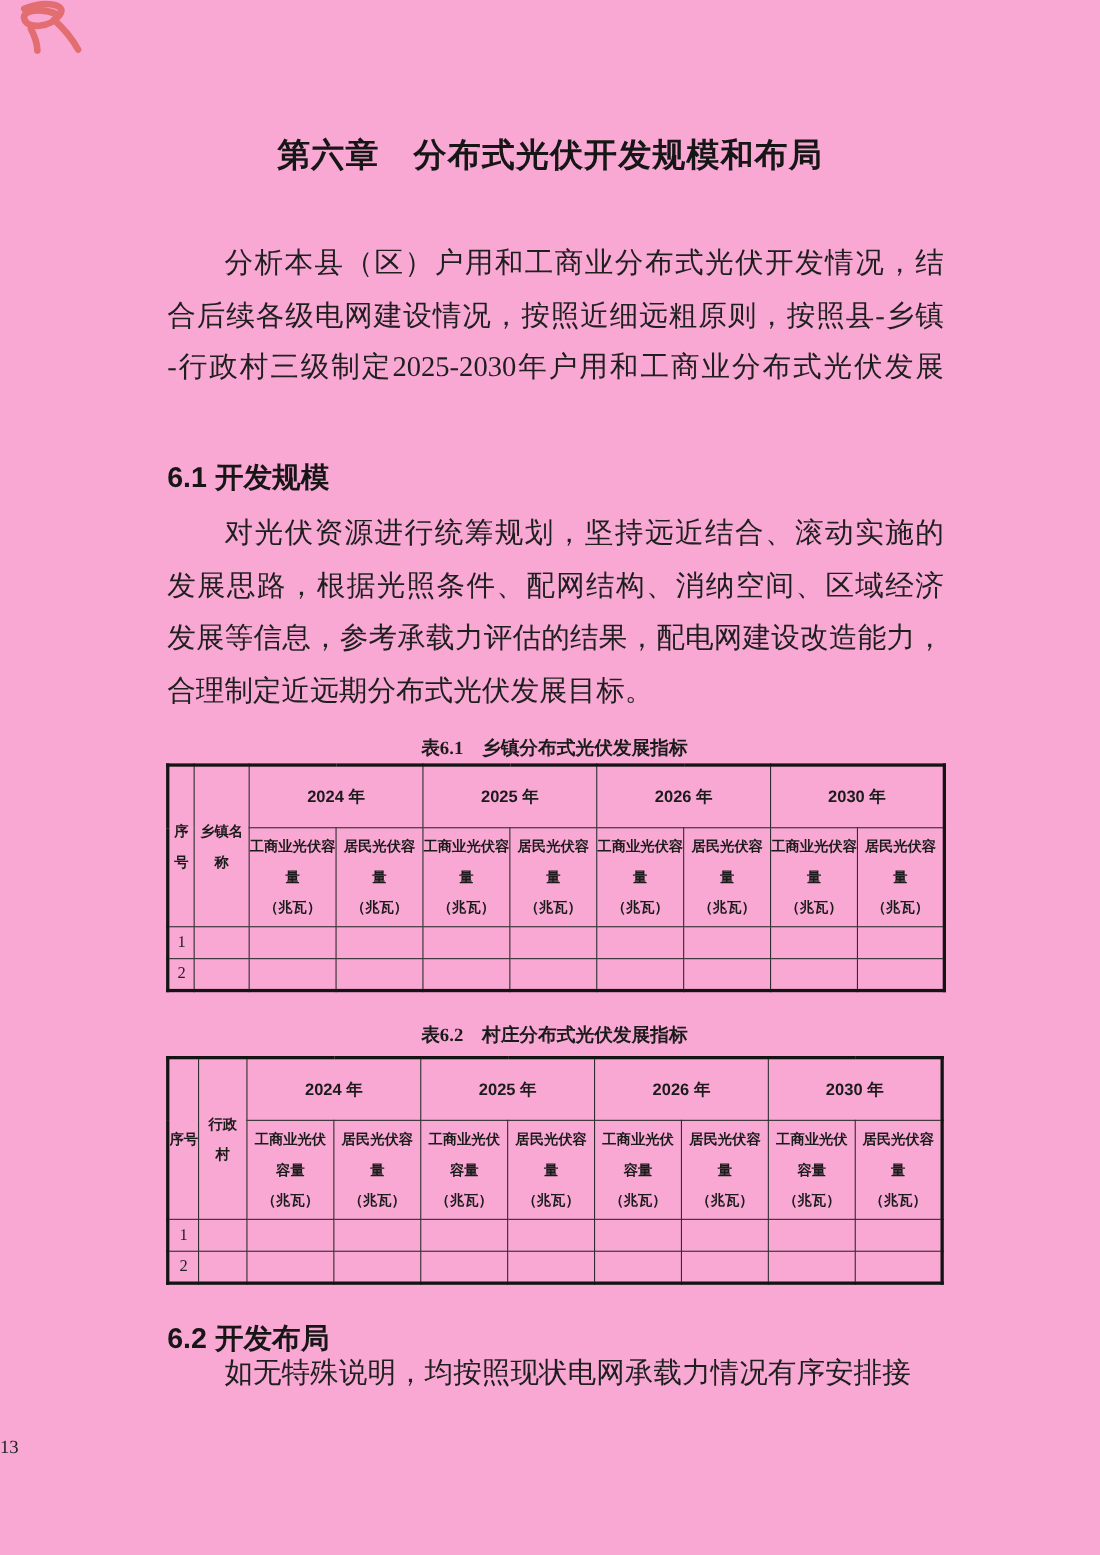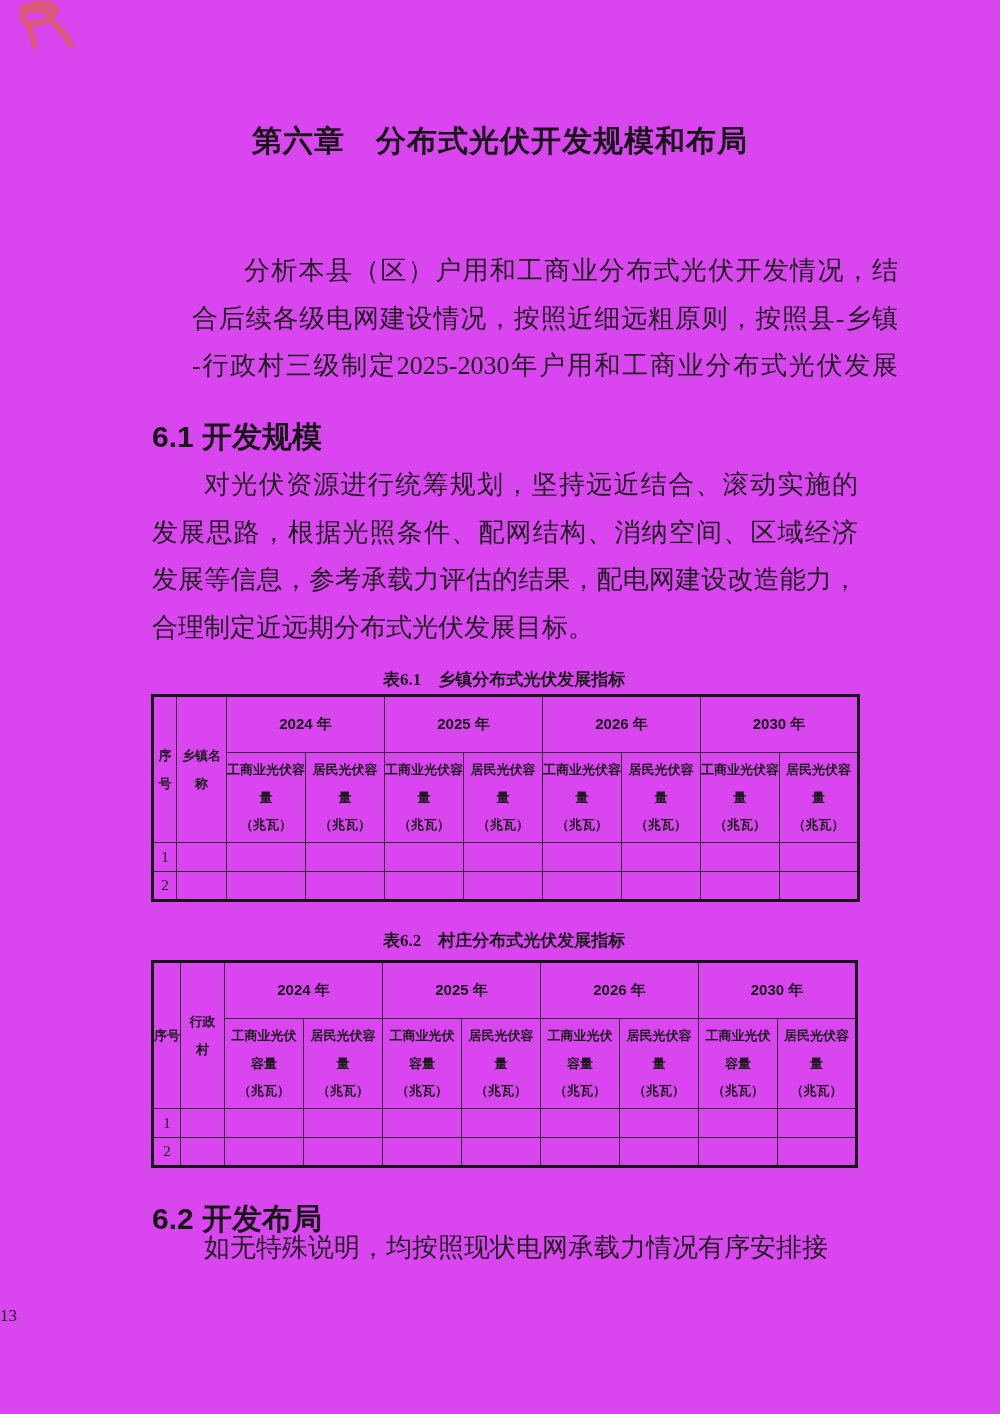--- a/index.html
+++ b/index.html
@@ -1,47 +1,47 @@
 <!DOCTYPE html>
 <html><head>
 <meta charset="utf-8">
 <style>
   html,body{margin:0;padding:0;background:#ffffff;}
   .page{
     position:relative;
     width:1000px;height:1414px;
-    background:#d946ef;
+    background:#f9a8d4;
     color:#1b1b1b;
     font-family:"Liberation Serif","DejaVu Serif",serif;
     overflow:hidden;
   }
   .scribble{position:absolute;top:0;left:8px;width:72px;height:56px;}
 
   .title{
     position:absolute;top:121px;left:0;width:1000px;
     text-align:center;
     font-family:"Liberation Sans","DejaVu Sans",sans-serif;
     font-weight:bold;font-size:30px;letter-spacing:1px;color:#161616;
   }
 
   .para{position:absolute;left:152px;width:706px;}
-  .p1{top:247px;margin-left:40px;}
+  .p1{top:215px;}
   .p2{top:461px;}
   .p3{top:1224px;}
   .line{
     font-size:26px;height:47.5px;line-height:47.5px;
     text-align:justify;text-align-last:justify;color:#1f1f1f;
   }
   .line.last{text-align-last:left;}
   .line.indent{text-indent:52px;}
 
   .h2{
     position:absolute;left:152px;
     font-family:"Liberation Sans","DejaVu Sans",sans-serif;
-    font-weight:bold;font-size:30px;color:#161616;
+    font-weight:bold;font-size:26px;color:#161616;
   }
   .h61{top:417px;}
   .h62{top:1179px;margin-top:20px;}
 
   .tcap{
     position:absolute;left:152px;width:704px;text-align:center;
     font-weight:bold;font-size:17px;color:#1b1b1b;
   }
   .cap1{top:668px;}
   .cap2{top:929px;}

